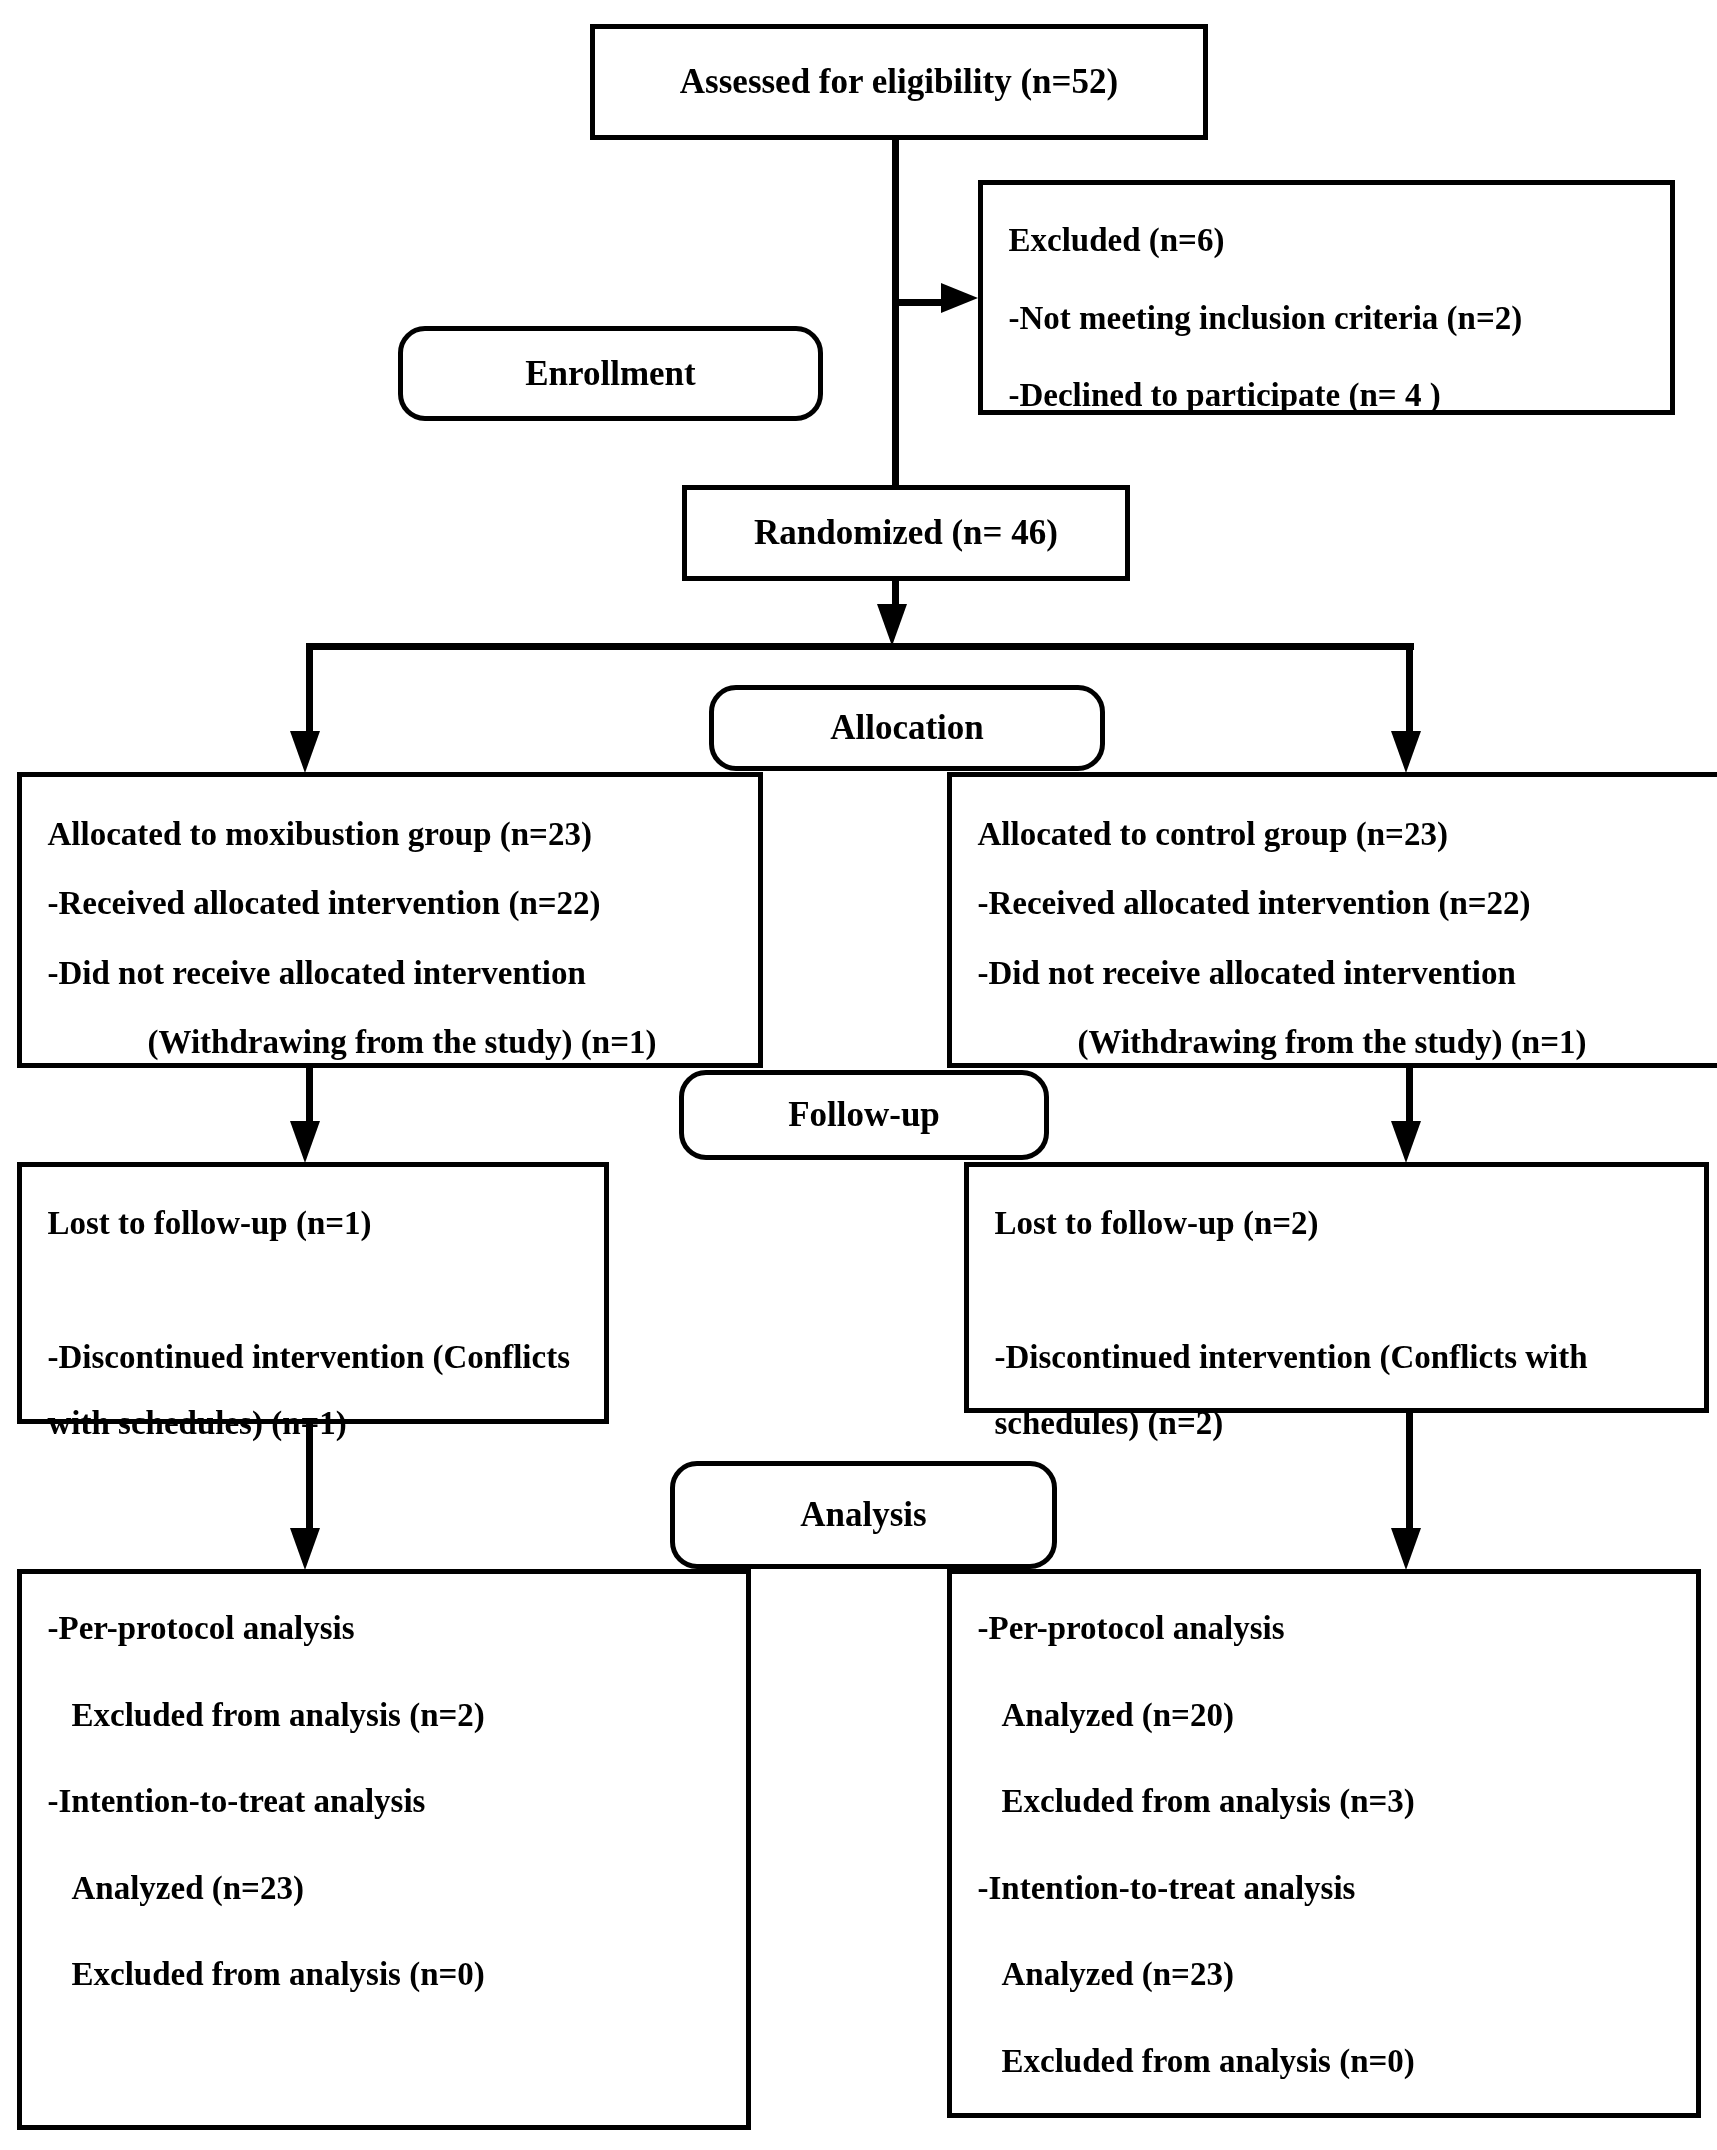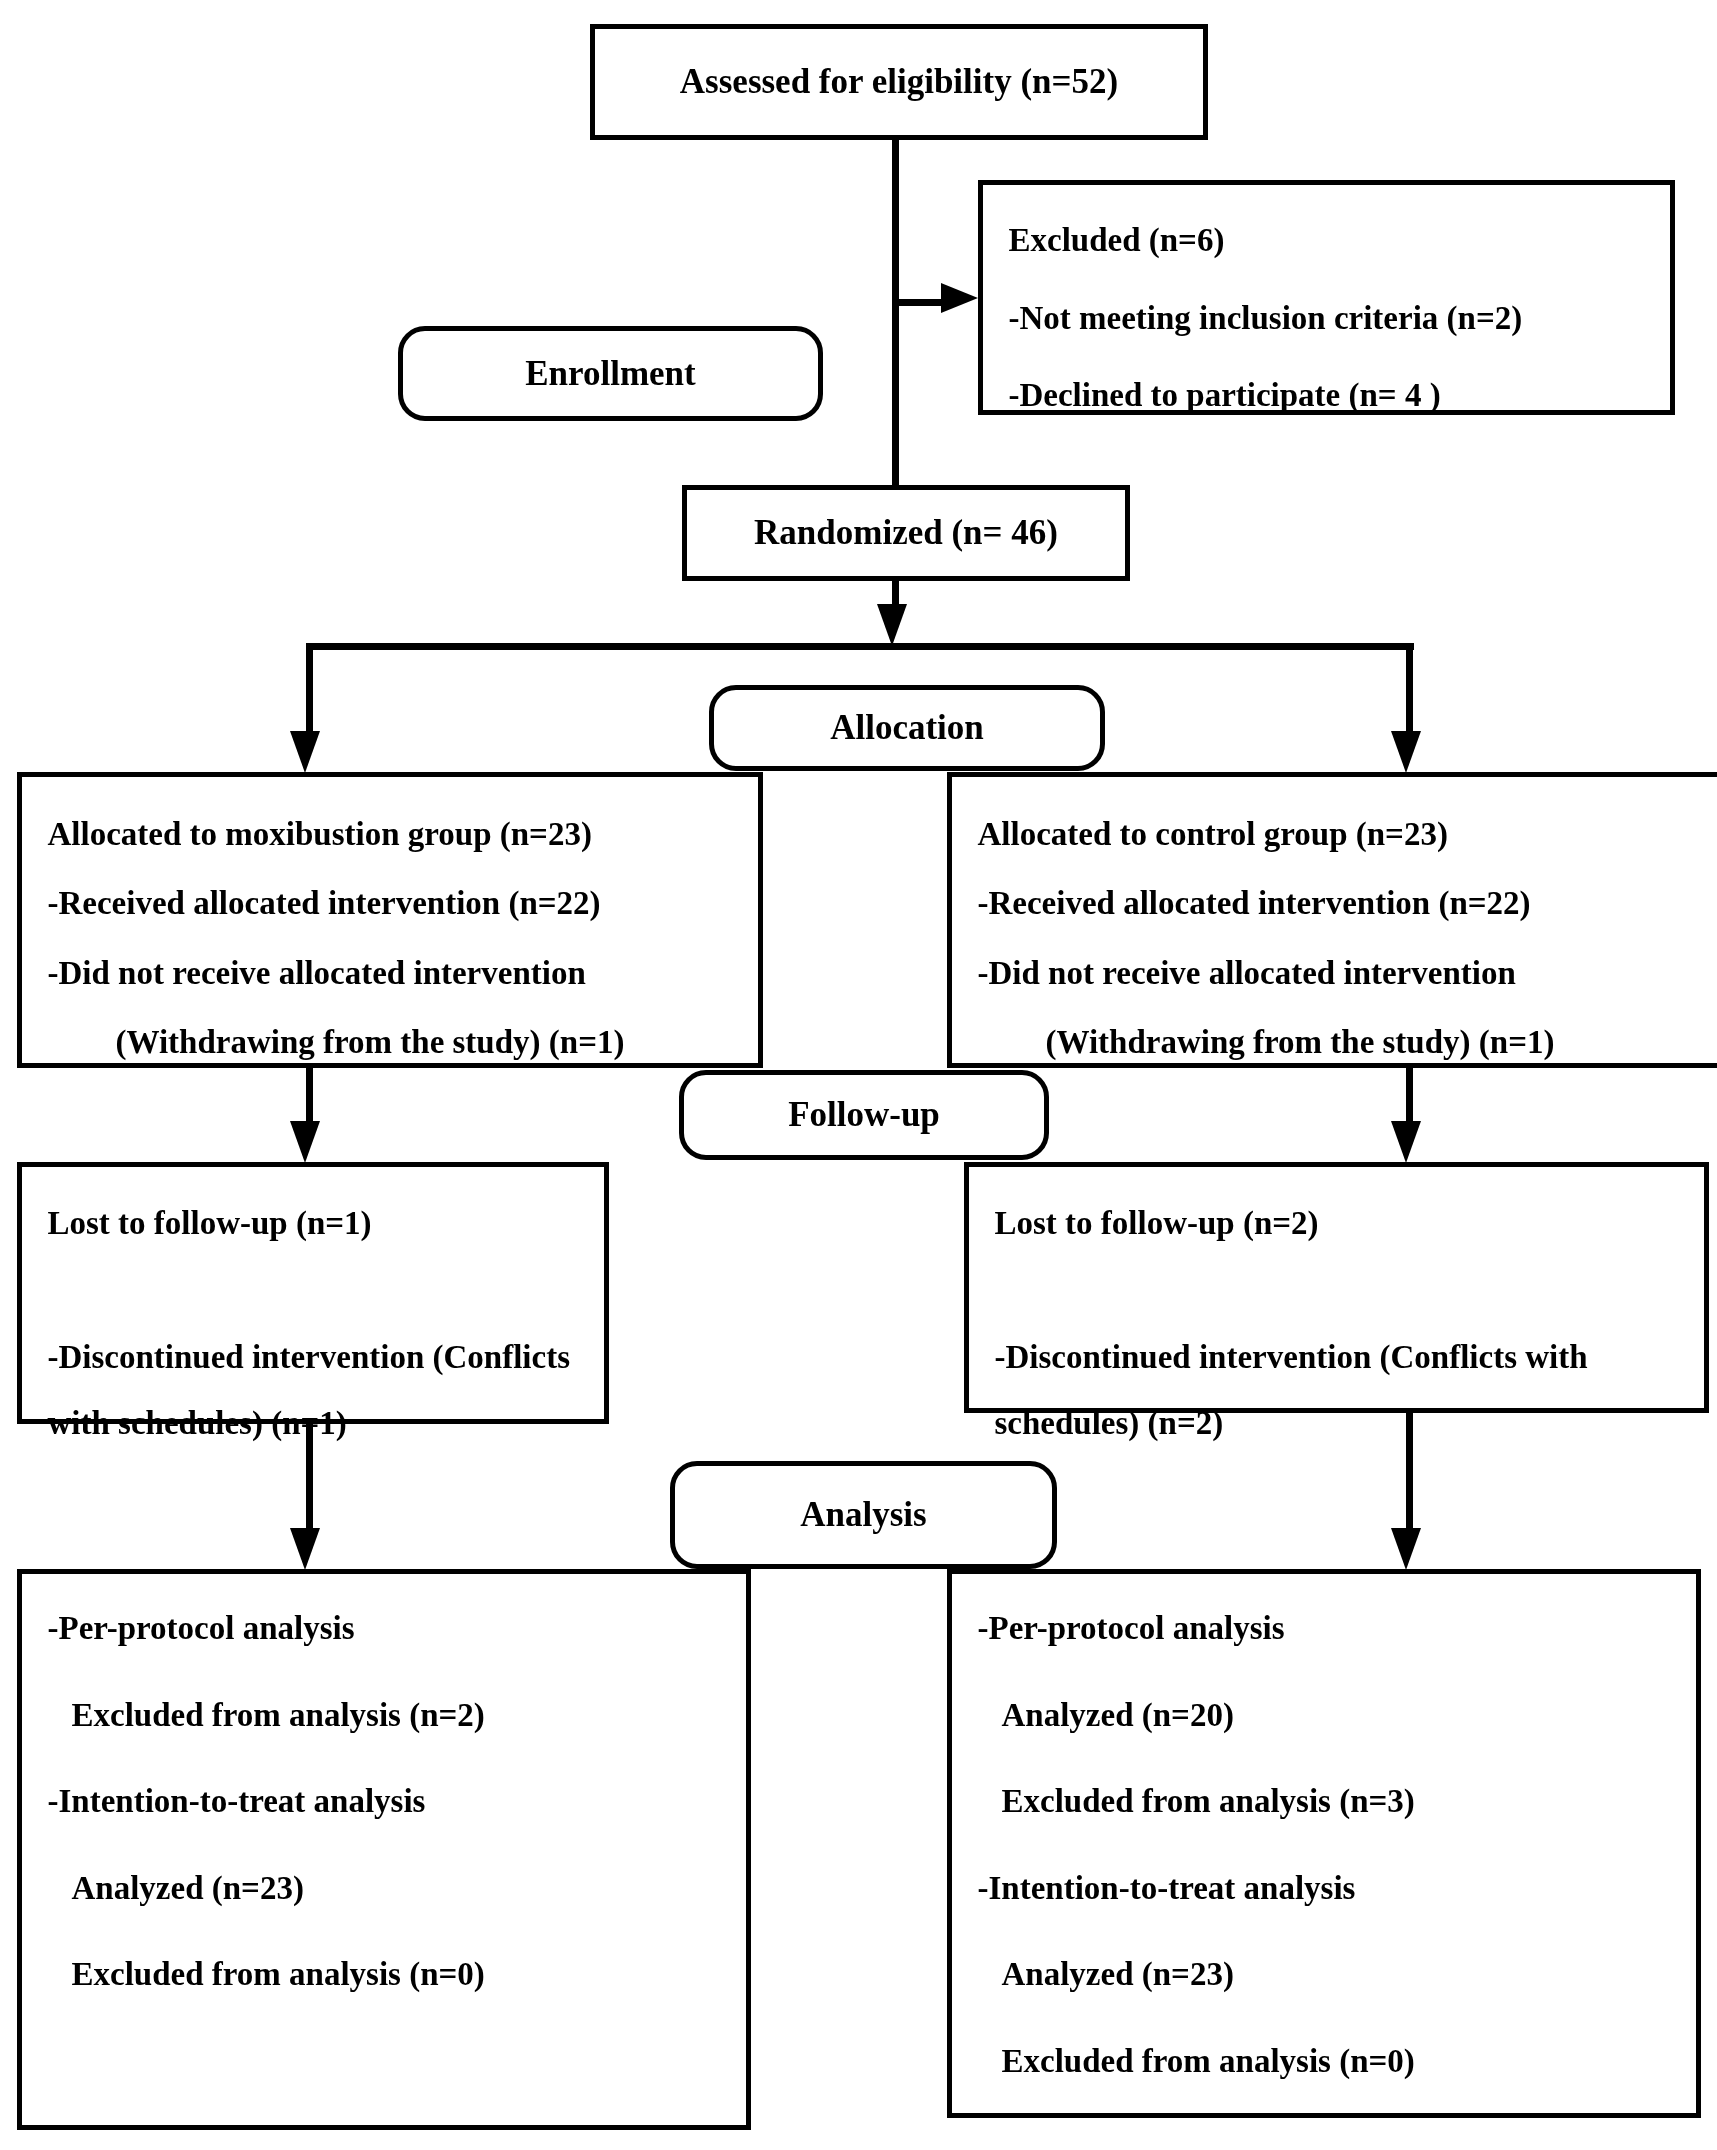--- a/index.html
+++ b/index.html
@@ -34,21 +34,21 @@
     font-size: 35px;
   }
   .content {
     font-size: 33px;
     line-height: 2.1;
     padding: 23px 17px 11.3px 25.5px;
   }
   .excluded-content { line-height: 2.35; padding-top: 17px; }
   .fu-gap { margin-top: 68px; }
   .an-content { line-height: 2.62; padding-top: 11.3px; }
-  .indent120 { margin-left: 68px; }
+  .indent120 { margin-left: 100px; }
   .indent40  { margin-left: 24px; }
   .vline {
     position: absolute;
     width: 6.8px;
     background: #000000;
     z-index: 1;
   }
   .hline {
     position: absolute;
     height: 6.8px;

